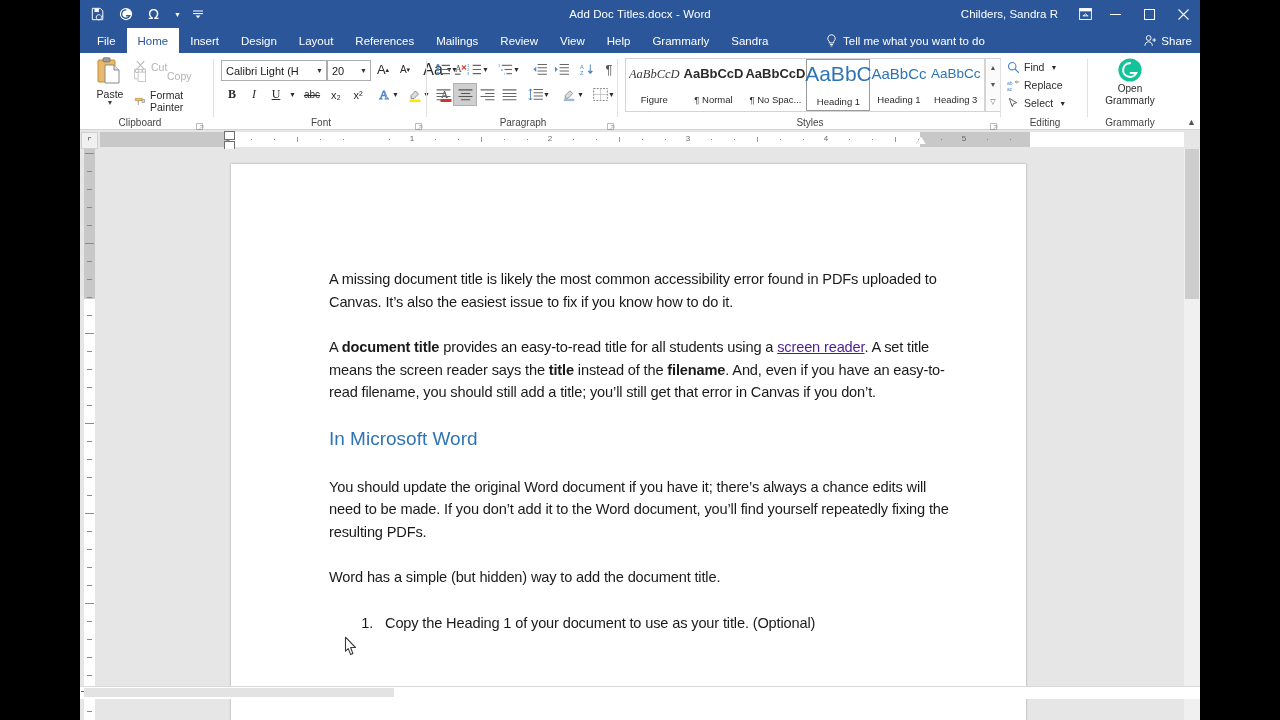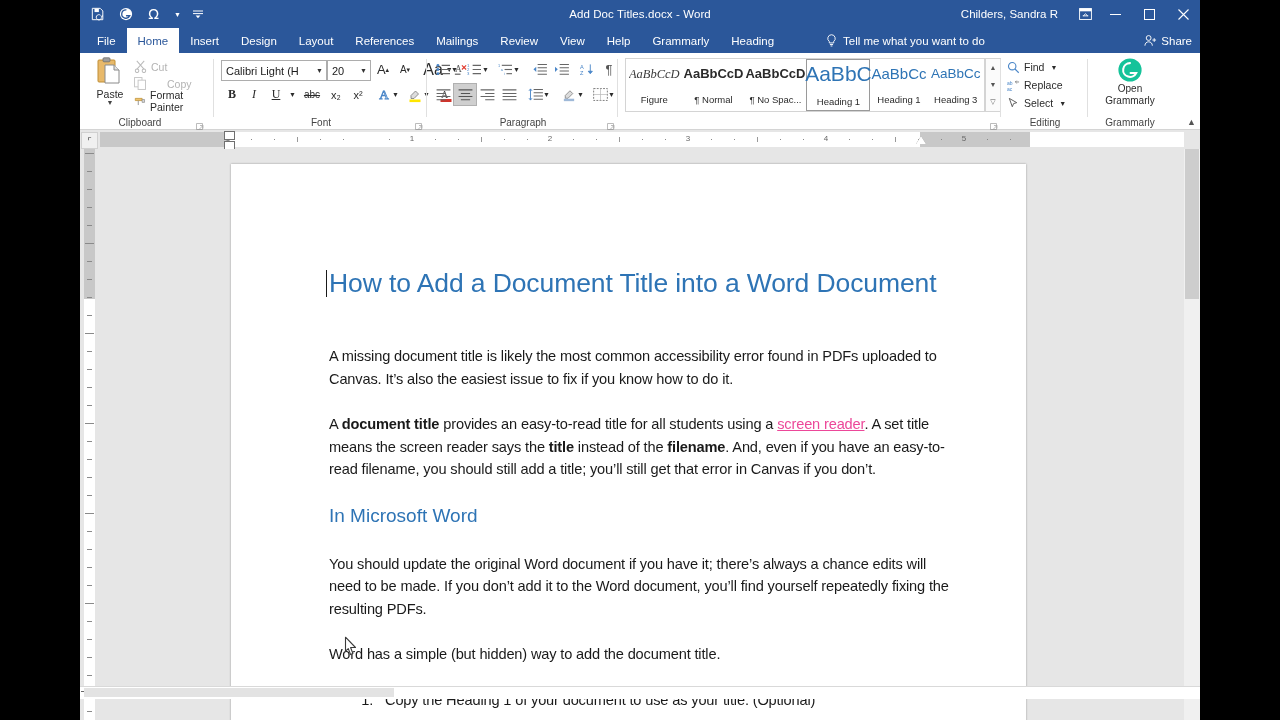--- a/index.html
+++ b/index.html
@@ -64,21 +64,21 @@
 
   
   #g-clipboard { left: 0; width: 134px; }
   #paste-btn { position: absolute; left: 8px; top: 4px; width: 44px; height: 54px;
                display: flex; flex-direction: column; align-items: center; }
   #paste-btn .lbl { font-size: 10.5px; color: #2b2b2b; margin-top: 1px; }
   #paste-btn .caret { font-size: 7px; color: #444; line-height: 6px; }
   .cb-item { position: absolute; left: 54px; display: flex; align-items: center; gap: 4px;
              font-size: 10.5px; color: #b3b3b3; height: 17px; }
   .cb-item.enabled { color: #2b2b2b; }
-  #cb-cut { top: 5px; } #cb-copy { top: 22px; gap: 20px; } #cb-fmt { top: 39px; }
+  #cb-cut { top: 5px; } #cb-copy { top: 14px; gap: 20px; } #cb-fmt { top: 39px; }
 
   
   #g-font { left: 135px; width: 212px; }
   .ctl { position: absolute; display: flex; align-items: center; justify-content: center;
          color: #2b2b2b; }
   .combo { position: absolute; border: 1px solid #adadad; background: #fff; height: 19px;
            display: flex; align-items: center; font-size: 11px; color: #1a1a1a; }
   .combo .val { padding-left: 4px; flex: 1; overflow: hidden; white-space: nowrap; }
   .combo .cv { width: 13px; text-align: center; font-size: 7px; color: #333; }
   #font-name { left: 6px; top: 7px; width: 104px; }
@@ -162,21 +162,21 @@
   }
   h2.doc-h2 {
     margin: 0 0 26px 0; font-family: "Liberation Sans", sans-serif;
     font-weight: normal; font-size: 19px; color: #2e74b5; line-height: 23px;
   }
   p.doc-p {
     margin: 0 0 23px 0; font-family: "Liberation Sans", sans-serif;
     font-size: 14.6px; line-height: 22.5px; color: #1a1a1a; letter-spacing: -.15px;
   }
   p.doc-p b { font-weight: bold; }
-  p.doc-p a { color: #ec4899; text-decoration: underline; }
+  p.doc-p a { color: #4c1d95; text-decoration: underline; }
   ol.doc-ol { margin: 0; padding-left: 48px; }
   ol.doc-ol li { font-family: "Liberation Sans", sans-serif; font-size: 14.6px;
                  line-height: 22.5px; color: #1a1a1a; letter-spacing: -.15px; padding-left: 8px; }
 
   #cursor-arrow { position: absolute; left: 264px; top: 487px; width: 14px; height: 20px; }
 
   #vscroll { position: absolute; right: 0; top: 0; width: 16px; height: 576px; background: #f0f0f0; }
   #vscroll-thumb { position: absolute; left: 1px; top: 0px; width: 14px; height: 150px; background: #cdcdcd; }
 
   
@@ -281,21 +281,21 @@
         <div class="tab">
             <span>View</span>
           </div>
         <div class="tab">
             <span>Help</span>
           </div>
         <div class="tab">
             <span>Grammarly</span>
           </div>
         <div class="tab">
-            <span>Heading</span>
+            <span>Sandra</span>
           </div>
       </div>
       <div id="tellme">
         <svg class="bulb" viewBox="0 0 12 14">
           <path d="M6 0.8a4 4 0 0 0-2.4 7.2v1.6h4.8V8A4 4 0 0 0 6 .8z" fill="none" stroke="#fff" stroke-width="1"></path>
           <path d="M4.3 11.3h3.4M5 12.9h2" stroke="#fff" stroke-width="1"></path>
         </svg>
         <span class="txt">Tell me what you want to do</span>
       </div>
       <div id="share-btn">
@@ -583,20 +583,21 @@
           <div class="style-item">
             <span class="style-prev h3">AaBbCc</span>
             <span class="style-name">Heading 3</span>
           </div>
         </div>
         <div id="style-scroll">
           <div class="ssbtn">▲</div>
           <div class="ssbtn">▼</div>
           <div class="ssbtn">▽</div>
         </div>
+        <div class="grp-label">Styles</div>
         <div class="grp-dialog" style="left:371px">
           <svg width="9" height="9" viewBox="0 0 9 9">
               <path d="M0.5 0.5h6v6h-6z" fill="none" stroke="#666" stroke-width=".8"></path>
               <path d="M3 6.5l4-4M7 2.5v3M7 2.5h-3" stroke="#666" stroke-width=".8" fill="none"></path>
             </svg>
         </div>
         <div class="grp-sep" style="left:381px"></div>
       </div>
 
       <div class="grp" id="g-editing">
@@ -721,21 +722,20 @@
             <div class="vtick" style="top:490px"></div>
           <div class="vtick" style="top:508px"></div>
             <div class="vtick" style="top:526px"></div>
           <div class="vtick maj" style="top:544px"></div>
           <div class="vtick" style="top:562px"></div>
         </div>
       </div>
 
       <div id="page">
         <div id="doc-body">
-          <h1 class="doc-h1">How to Add a Document Title into a Word Document</h1>
 
           <p class="doc-p">A missing document title is likely the most common accessibility error found in PDFs uploaded to Canvas. It’s also the easiest issue to fix if you know how to do it.</p>
 
           <p class="doc-p"><span>A </span><b>document title</b><span> provides an easy-to-read title for all students using a </span><a href="#">screen reader</a><span>. A set title means the screen reader says the </span><b>title</b><span> instead of the </span><b>filename</b><span>. And, even if you have an easy-to-read filename, you should still add a title; you’ll still get that error in Canvas if you don’t.</span></p>
 
           <h2 class="doc-h2">In Microsoft Word</h2>
 
           <p class="doc-p">You should update the original Word document if you have it; there’s always a chance edits will need to be made. If you don’t add it to the Word document, you’ll find yourself repeatedly fixing the resulting PDFs.</p>
 
           <p class="doc-p">Word has a simple (but hidden) way to add the document title.</p>

